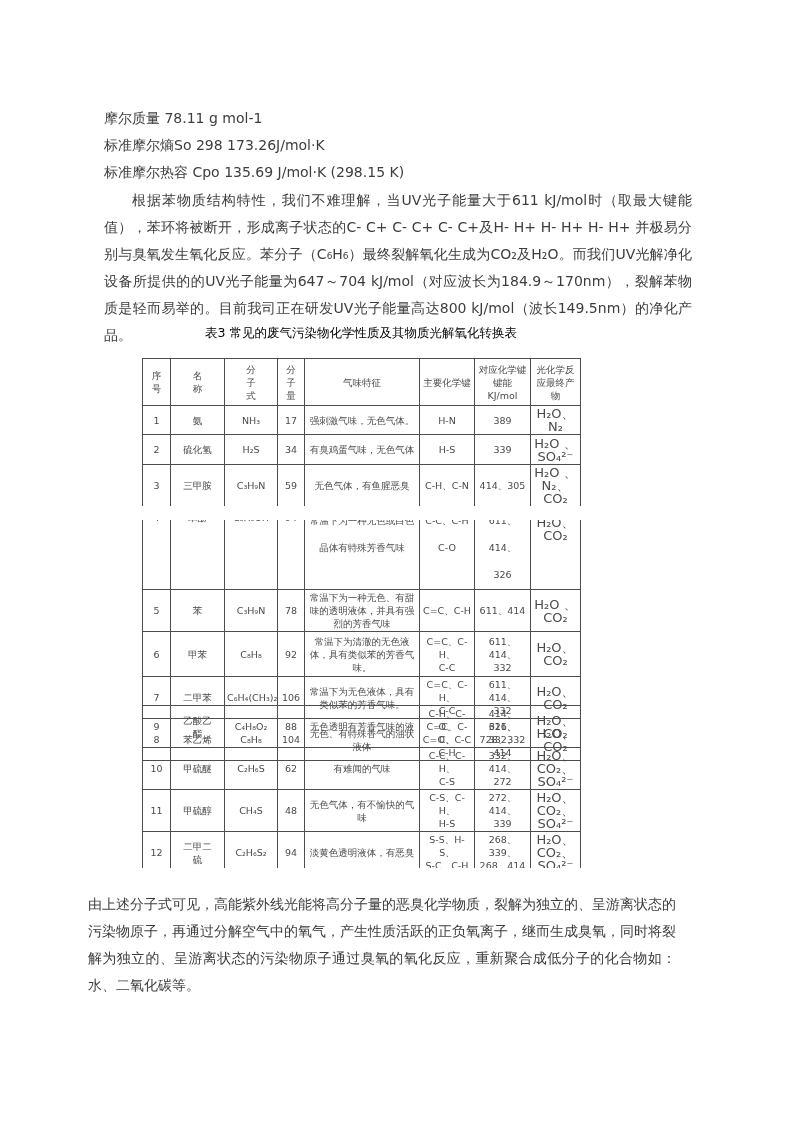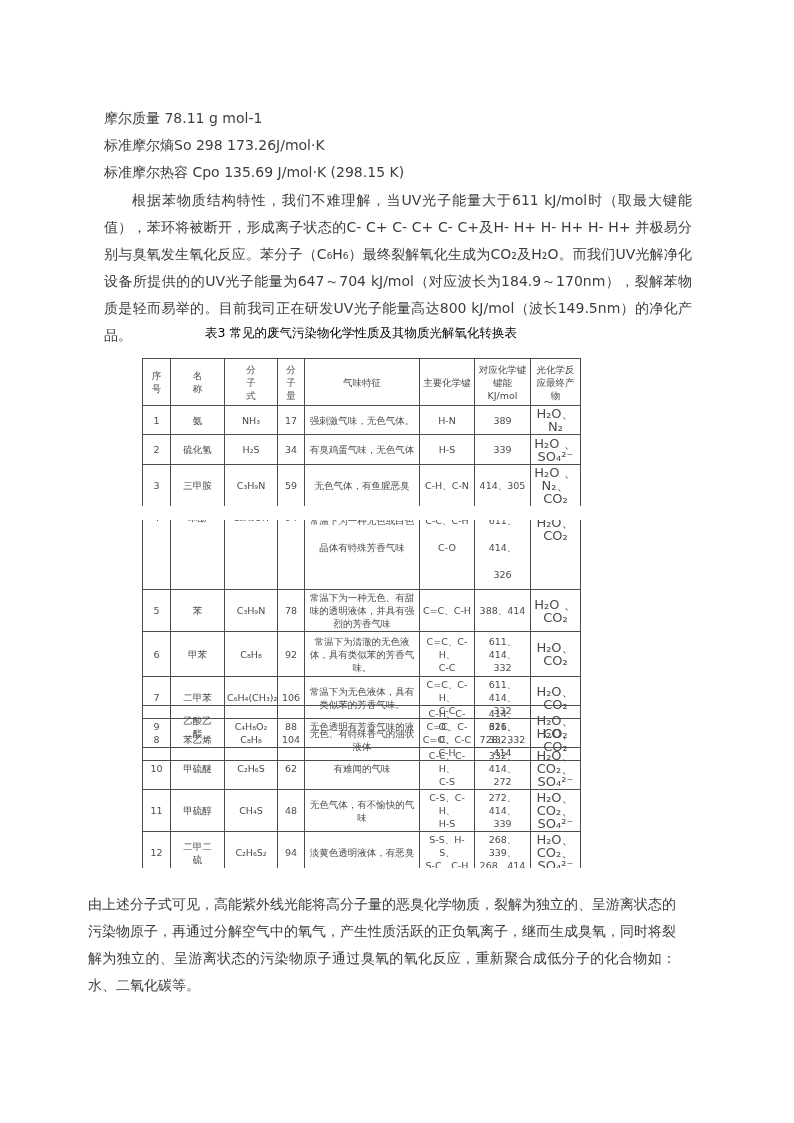--- a/index.html
+++ b/index.html
@@ -123,21 +123,21 @@
           </tr>
           <tr style="height: 41px;">
             <td class="c0">5</td>
             <td class="c1">苯</td>
             <td class="c2">C₃H₉N</td>
             <td class="c3">78</td>
             <td class="c4">常温下为一种无色、有甜
 味的透明液体，并具有强
 烈的芳香气味</td>
             <td class="c5">C=C、C-H</td>
-            <td class="c6">388、414</td>
+            <td class="c6">611、414</td>
             <td class="c7">H₂O 、CO₂</td>
           </tr>
           <tr style="height: 45px;">
             <td class="c0">6</td>
             <td class="c1">甲苯</td>
             <td class="c2">C₈H₈</td>
             <td class="c3">92</td>
             <td class="c4">常温下为清澈的无色液
 体，具有类似苯的芳香气
 味。</td>

